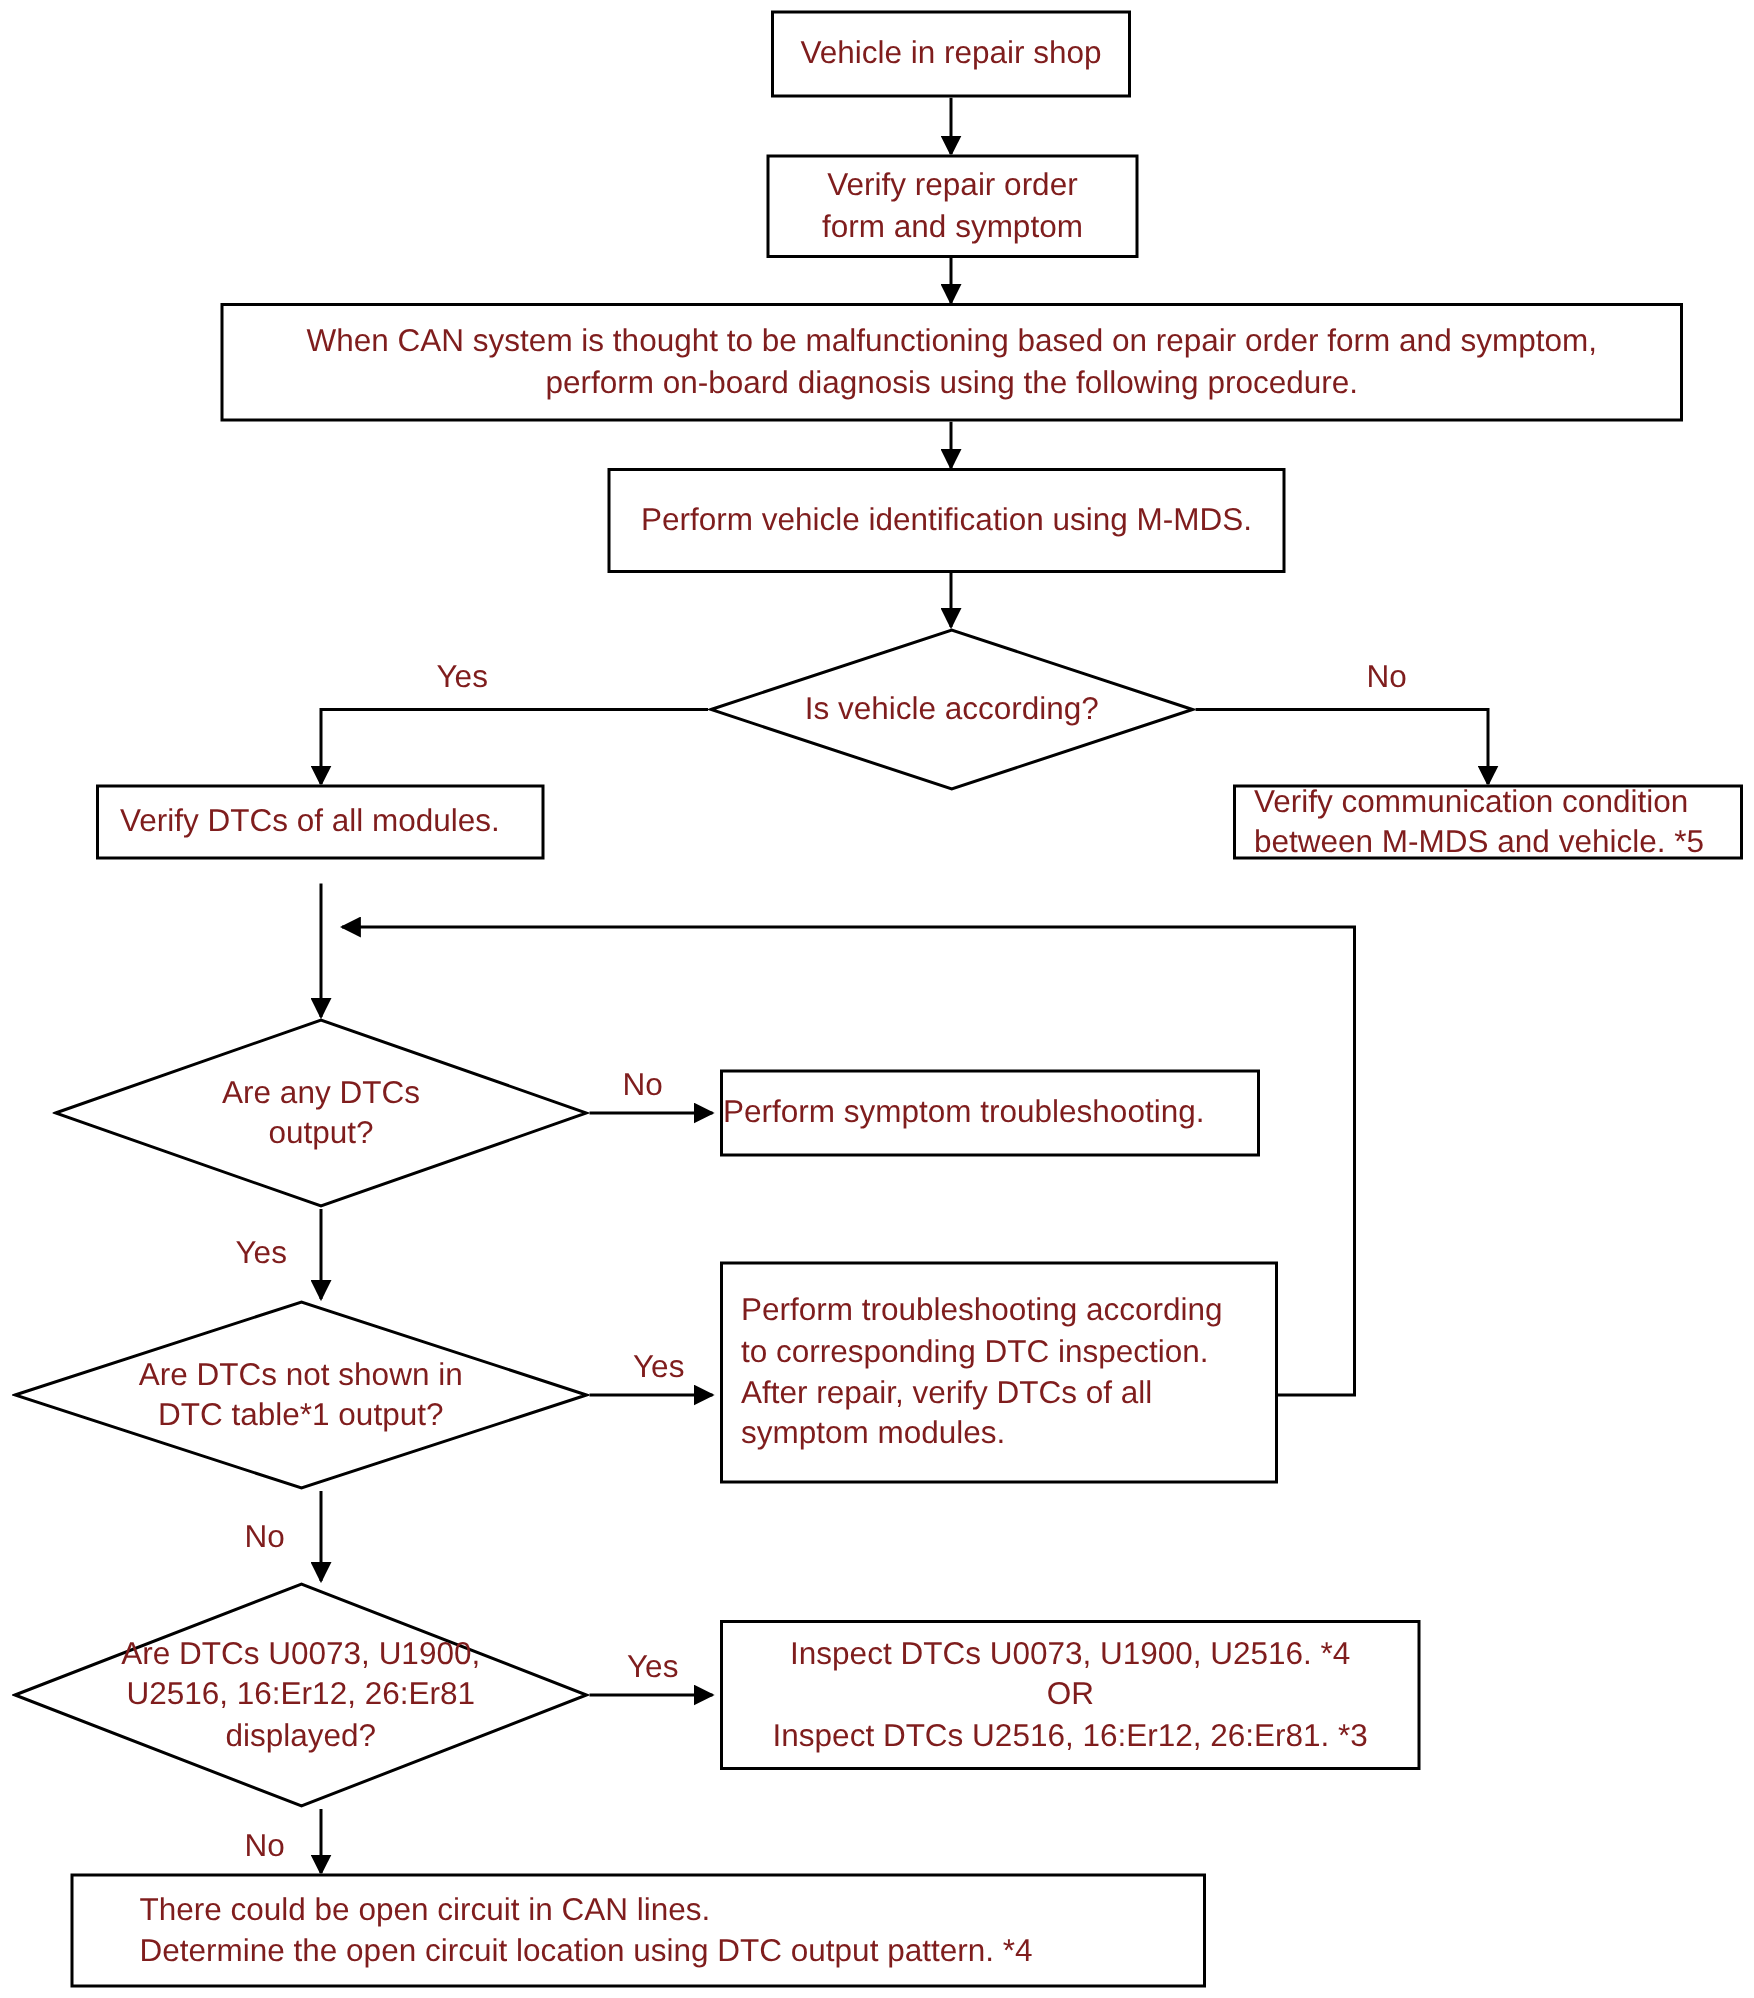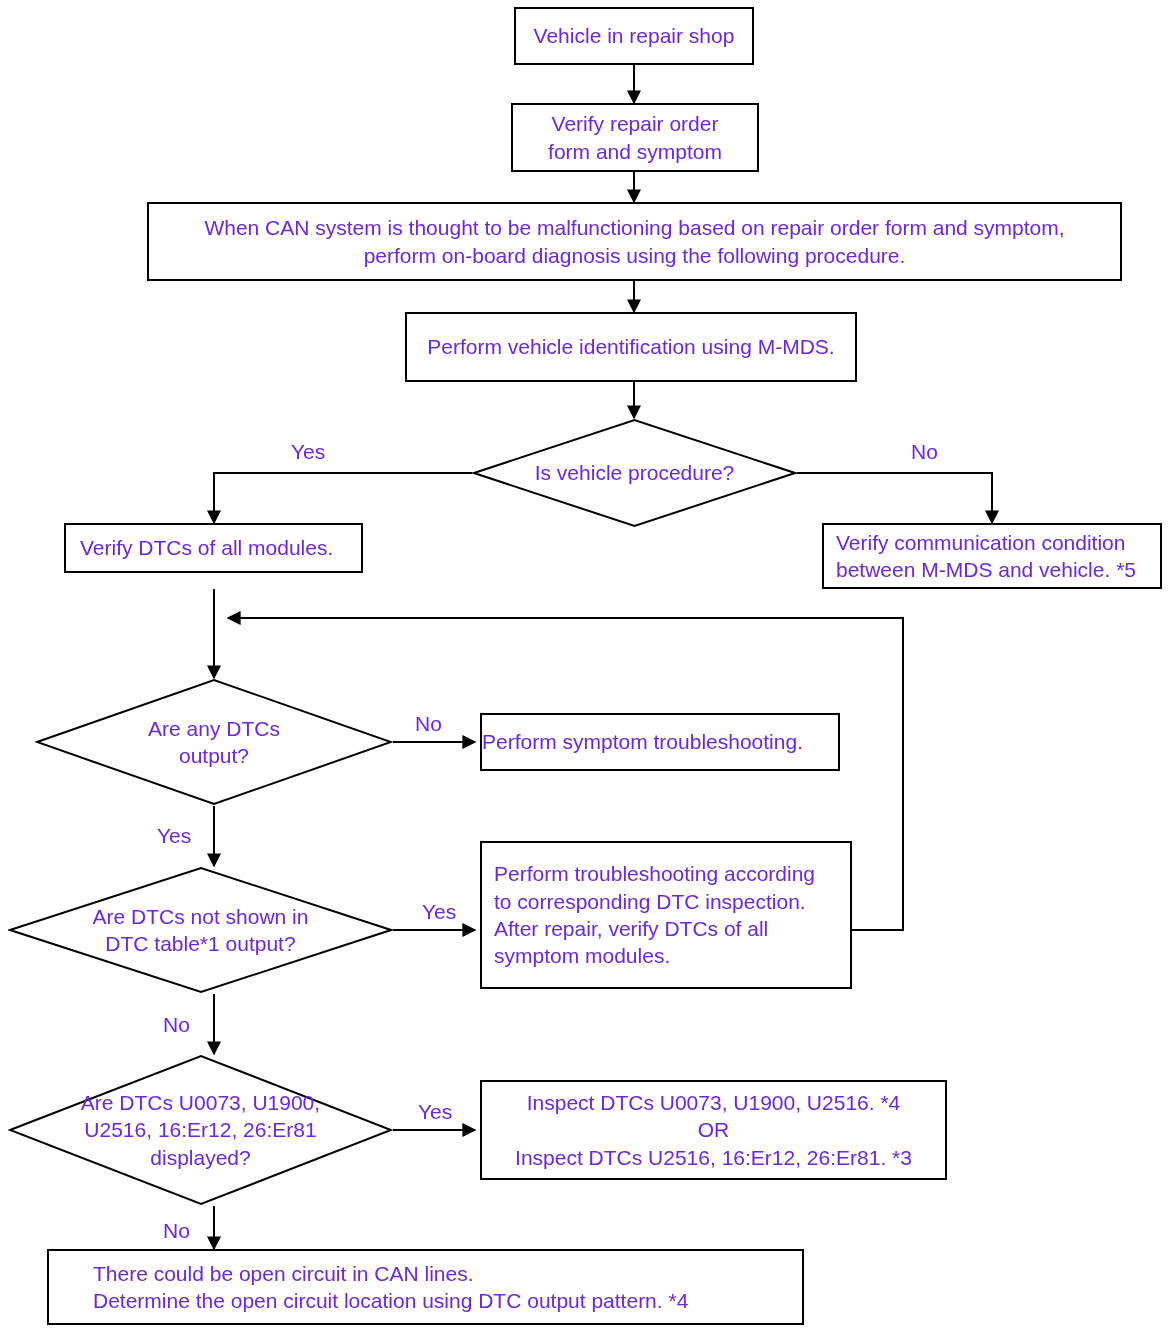--- a/index.html
+++ b/index.html
@@ -6,21 +6,21 @@
     margin: 0;
     padding: 0;
     background: #ffffff;
   }
   #page {
     position: relative;
     width: 1169px;
     height: 1332px;
     background: #ffffff;
     font-family: "Liberation Sans", sans-serif;
-    color: #6d28d9;
+    color: #7f1d1d;
     overflow: hidden;
   }
   .box {
     position: absolute;
     border: 2px solid #000000;
     background: #ffffff;
     box-sizing: border-box;
     display: flex;
     align-items: center;
     justify-content: center;
@@ -133,32 +133,32 @@
 
   <div class="box" style="left:405px; top:312px; width:452px; height:70px;">
     <span>Perform vehicle identification using M-MDS.</span>
   </div>
 
   <div class="diamond" style="left:472px; top:418px; width:325px; height:110px;">
     <svg width="325" height="110" viewBox="0 0 325 110" xmlns="http://www.w3.org/2000/svg">
       <polygon points="2,55 162.5,2 323,55 162.5,108" fill="#ffffff" stroke="#000000" stroke-width="2"></polygon>
     </svg>
     <div class="dtext">
-      <span>Is vehicle procedure?</span>
+      <span>Is vehicle according?</span>
     </div>
   </div>
 
   <div class="label" style="left:291px; top:439px;">Yes</div>
   <div class="label" style="left:911px; top:439px;">No</div>
 
   <div class="box left" style="left:64px; top:523px; width:299px; height:50px; padding-left:14px;">
     <span>Verify DTCs of all modules.</span>
   </div>
 
-  <div class="box left" style="left:822px; top:523px; width:340px; height:66px; padding-left:12px;">
+  <div class="box left" style="left:822px; top:523px; width:340px; height:50px; padding-left:12px;">
     <div>
       <span class="nl">Verify communication condition</span>
       <span class="nl">between M-MDS and vehicle. *5</span>
     </div>
   </div>
 
   <div class="diamond" style="left:35px; top:678px; width:358px; height:128px;">
     <svg width="358" height="128" viewBox="0 0 358 128" xmlns="http://www.w3.org/2000/svg">
       <polygon points="2,64 179,2 356,64 179,126" fill="#ffffff" stroke="#000000" stroke-width="2"></polygon>
     </svg>

